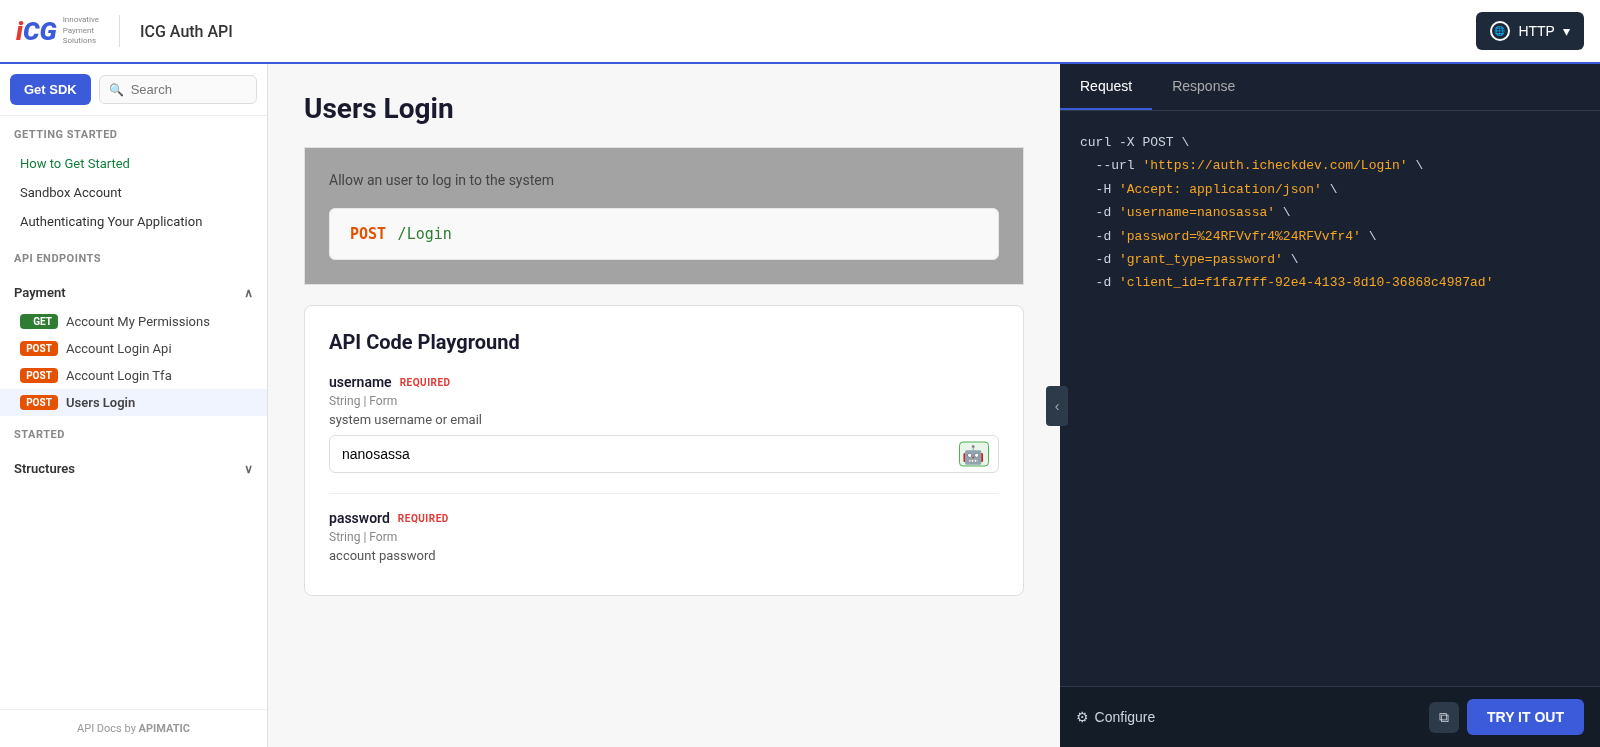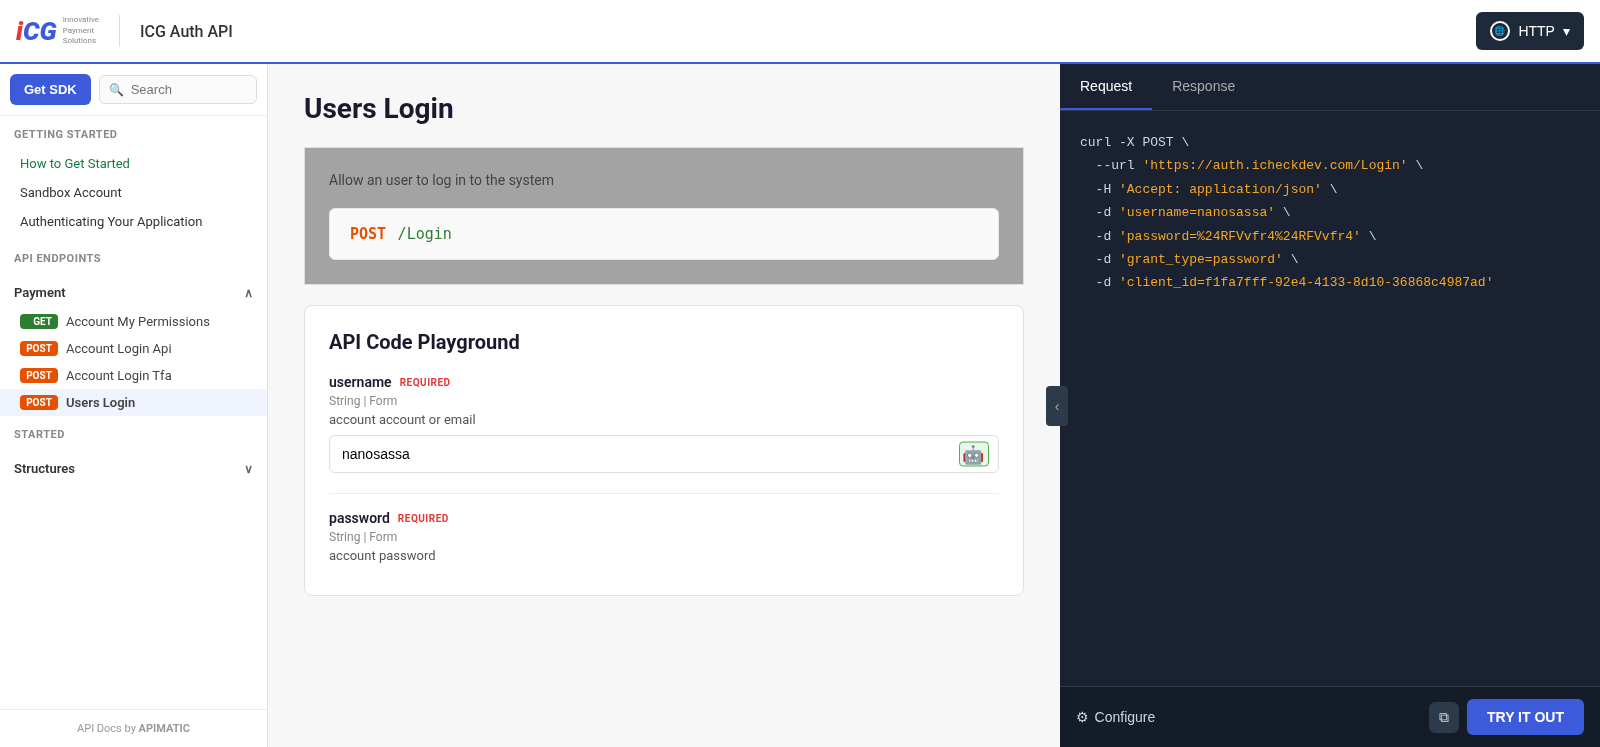--- a/index.html
+++ b/index.html
@@ -103,21 +103,21 @@
 
     <div style="background:#fff;border-radius:8px;border:1px solid #e0e0e0;padding:24px;">
       <h2 style="font-size:20px;font-weight:700;color:#1a1a2e;margin-bottom:20px;">API Code Playground</h2>
 
       <div style="margin-bottom:20px;">
         <div style="display:flex;align-items:center;gap:8px;margin-bottom:4px;">
           <span style="font-size:14px;font-weight:600;color:#1a1a2e;">username</span>
           <span style="font-size:10px;font-weight:700;color:#e53935;letter-spacing:0.5px;">REQUIRED</span>
         </div>
         <div style="font-size:12px;color:#888;margin-bottom:4px;">String | Form</div>
-        <div style="font-size:13px;color:#555;margin-bottom:8px;">account account or email</div>
+        <div style="font-size:13px;color:#555;margin-bottom:8px;">system username or email</div>
         <div style="position:relative;">
           <input style="width: 100%; border: 1px solid rgb(221, 221, 221); border-radius: 6px; padding: 10px 44px 10px 12px; font-size: 14px; outline: none;" value="nanosassa">
           <span style="position:absolute;right:10px;top:50%;transform:translateY(-50%);font-size:18px;background:#e8f5e9;border:1px solid #4caf50;border-radius:4px;padding:1px 3px;">🤖</span>
         </div>
       </div>
 
       <hr style="border:none;border-top:1px solid #eee;margin:16px 0;">
 
       <div style="margin-bottom:8px;">
         <div style="display:flex;align-items:center;gap:8px;margin-bottom:4px;">

